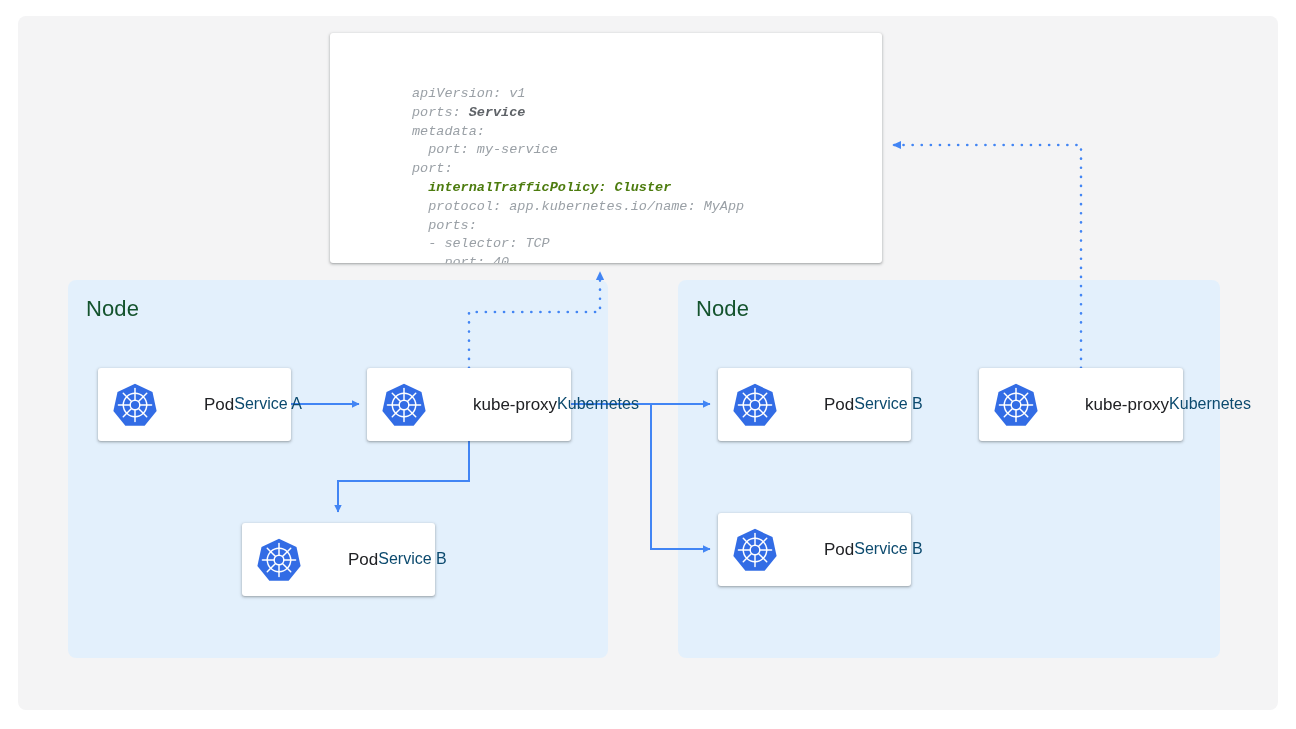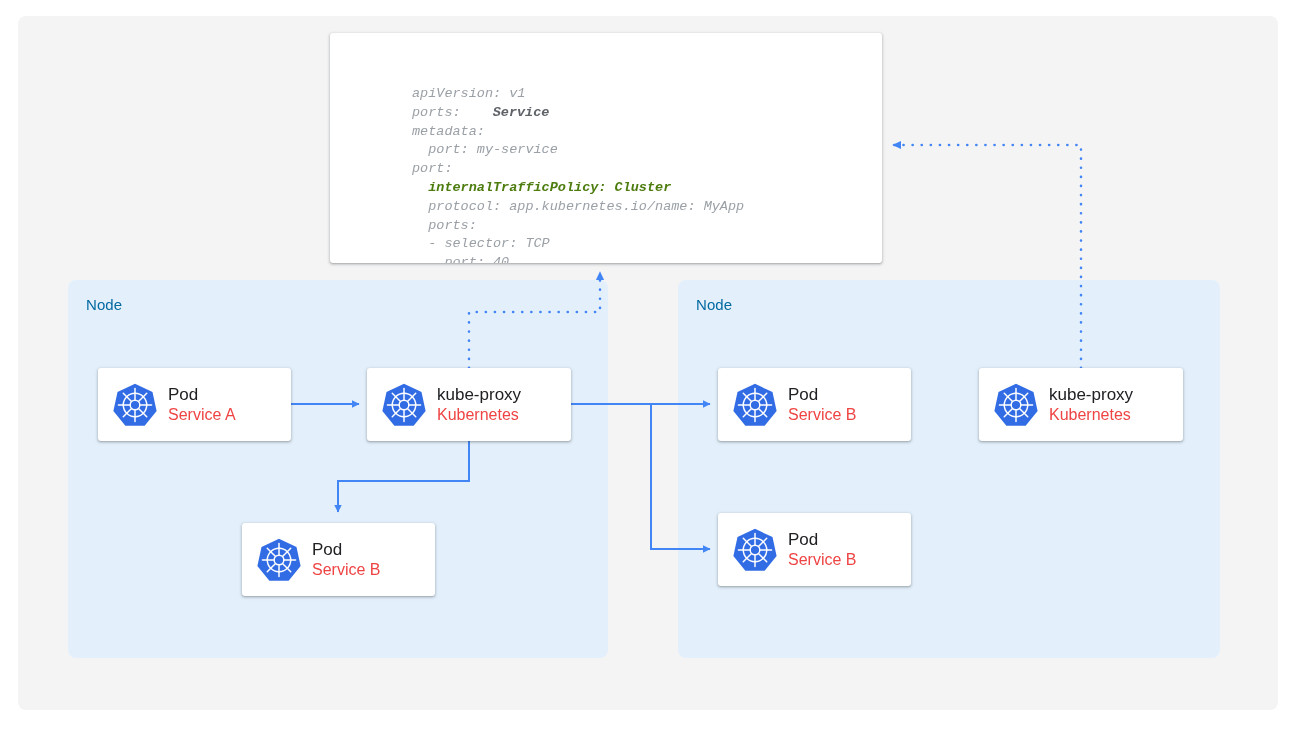--- a/index.html
+++ b/index.html
@@ -36,22 +36,22 @@
     pointer-events: none;
   }
   
   .node-box {
     position: absolute;
     background: #e3f0fc;
     border-radius: 8px;
   }
   .node-label {
     position: absolute;
-    font-size: 15px;
-    color: #0369a1;
+    font-size: 22px;
+    color: #14532d;
     letter-spacing: 0.1px;
     white-space: nowrap;
   }
   
   .card {
     position: absolute;
     background: #ffffff;
     border-radius: 3px;
     box-shadow: 0 1px 2px rgba(60,64,67,.30), 0 1px 3px 1px rgba(60,64,67,.15);
     display: flex;
@@ -61,32 +61,33 @@
   .card .k8s-logo {
     flex: 0 0 auto;
     margin-left: 14px;
     margin-right: 10px;
     width: 46px;
     height: 46px;
     display: block;
   }
   .card .card-text {
     display: flex;
-    flex-direction: column;
+    flex-direction: row;
     justify-content: center;
     line-height: 1.25;
+    margin-left: 36px;
   }
   .card .card-title {
     font-size: 17px;
     color: #202124;
     white-space: nowrap;
   }
   .card .card-sub {
     font-size: 16px;
-    color: #ef4444;
+    color: #0c4a6e;
     white-space: nowrap;
   }
   
   .yaml-panel {
     position: absolute;
     left: 330px;
     top: 33px;
     width: 552px;
     height: 230px;
     background: #ffffff;
@@ -101,21 +102,20 @@
     font-family: "Liberation Mono", "DejaVu Sans Mono", monospace;
     font-size: 13.5px;
     line-height: 18.8px;
     font-style: italic;
     color: #9aa0a6;
     white-space: pre;
   }
   .yaml-code .b {
     font-weight: bold;
     color: #5f6368;
-    margin-left: 24px;
   }
   .yaml-code .bl {
     font-weight: bold;
     color: #4d7c0f;
   }
 </style>
 </head>
 <body>
 
 <div id="stage">

